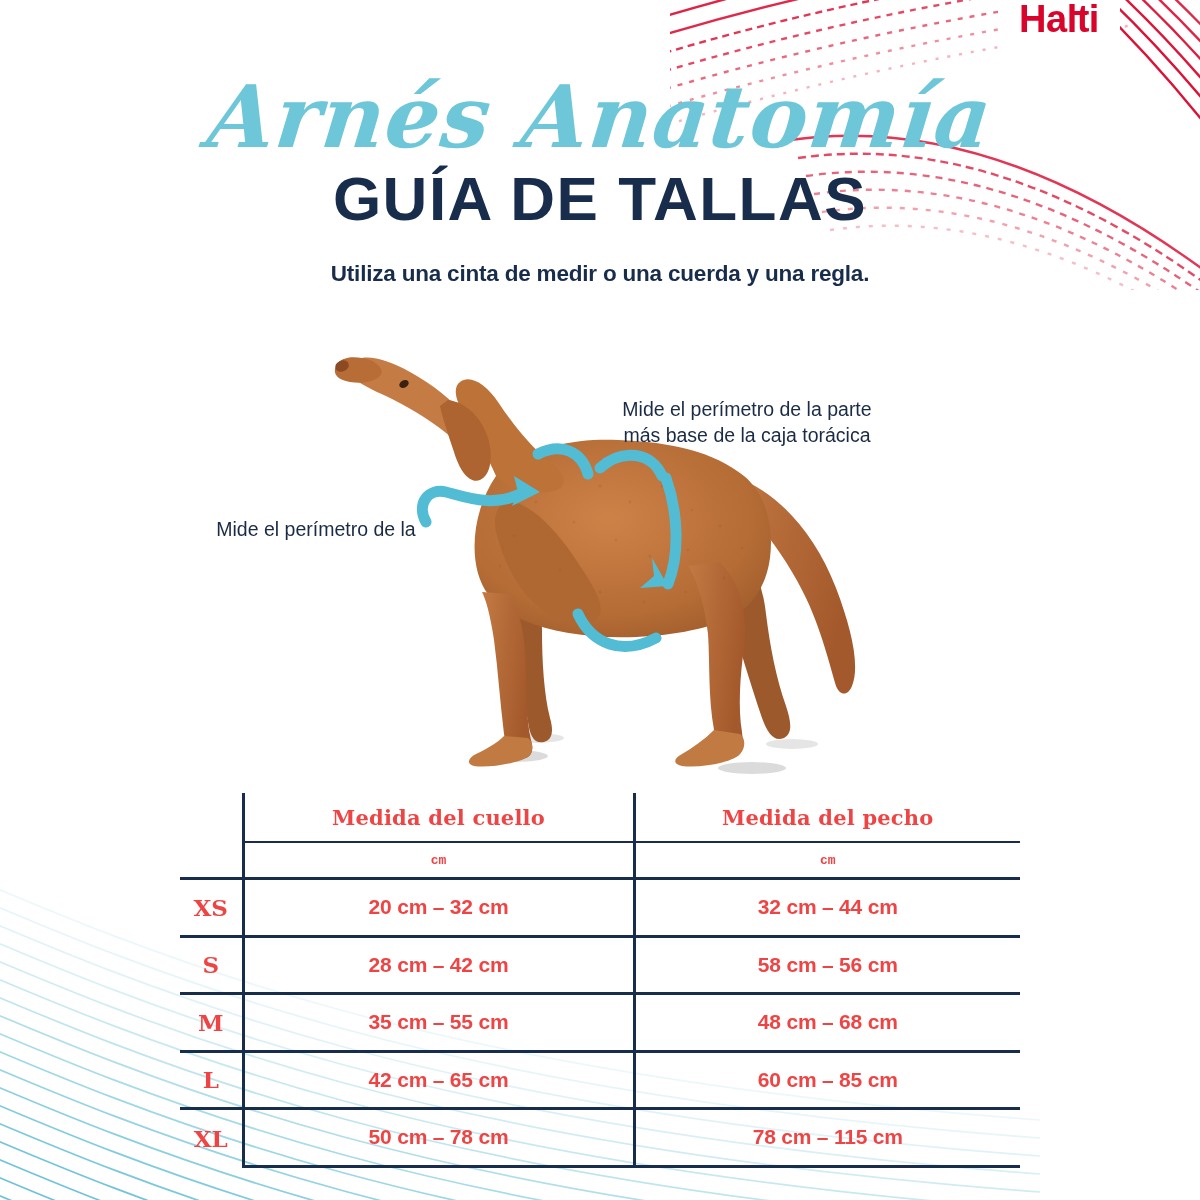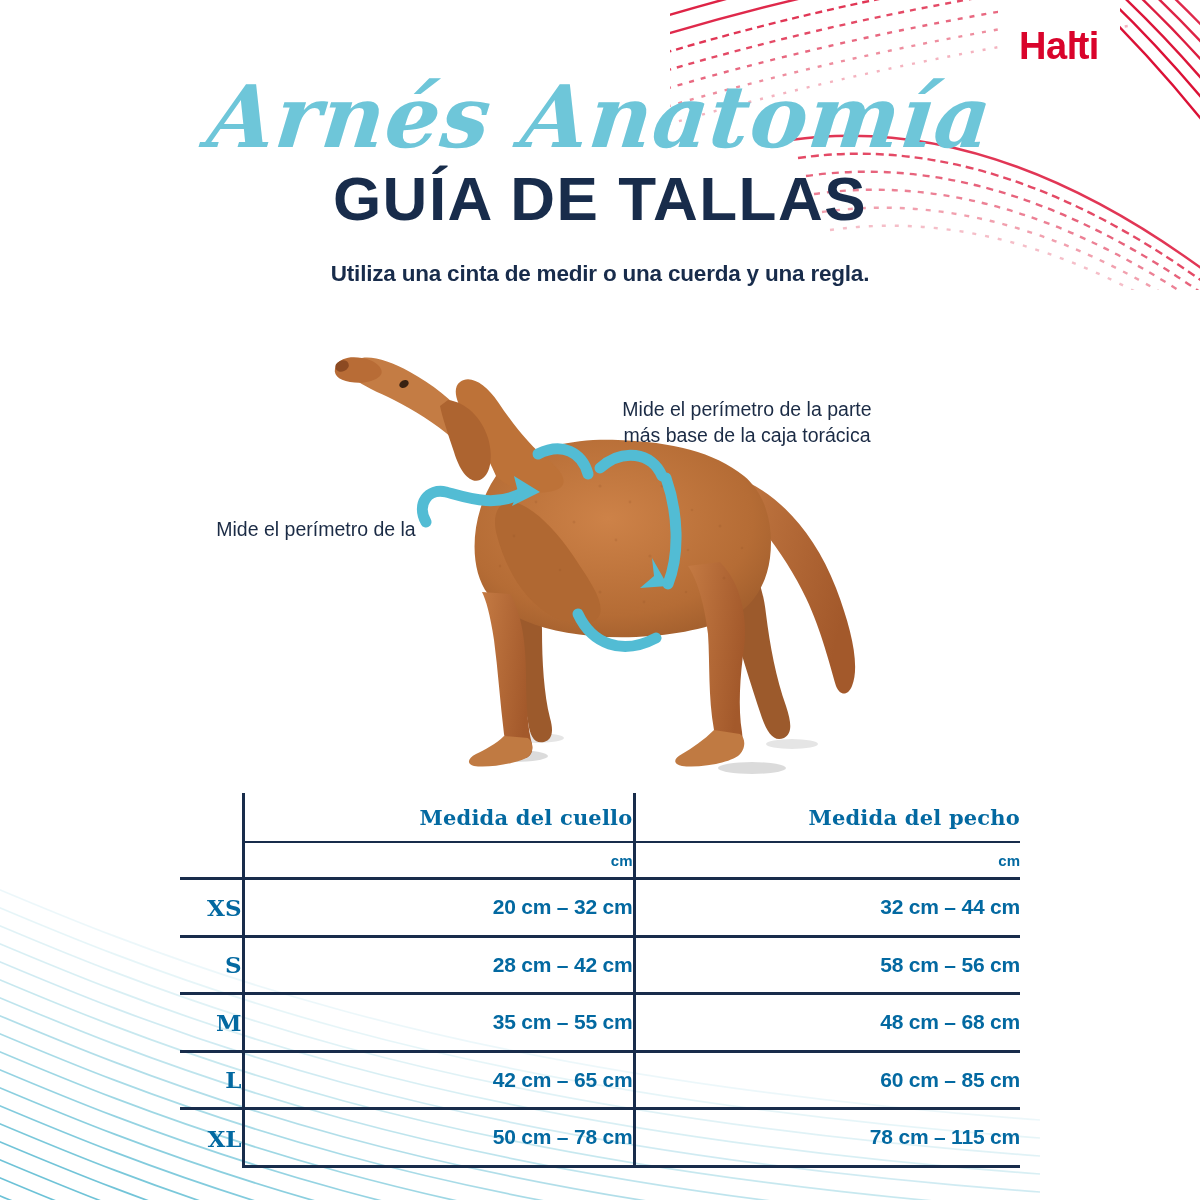--- a/index.html
+++ b/index.html
@@ -14,21 +14,21 @@
 
   
   .deco{position:absolute;pointer-events:none;}
   #deco-red-topright{top:-40px;right:-30px;width:560px;height:330px;}
   #deco-teal-bottomleft{left:-60px;bottom:-40px;width:1100px;height:420px;}
 
   
   #halti-logo-box{
     position:absolute;top:0;right:80px;
     width:122px;height:92px;background:#ffffff;
-    display:flex;align-items:center;justify-content:center;
+    display:flex;justify-content:center;
     z-index:6;
   }
   #halti-logo-text{
     color:#d9042b;font-weight:bold;font-size:38px;
     letter-spacing:-0.5px;line-height:1;
     font-family:"Liberation Sans", sans-serif;
   }
   #halti-logo-text .crossbar{position:relative;display:inline-block;}
   #halti-logo-text .crossbar:after{
     content:"";position:absolute;left:-3px;top:11px;width:13px;height:4px;
@@ -74,34 +74,34 @@
   #dog-illustration{position:absolute;top:326px;left:300px;width:620px;height:470px;z-index:3;}
   #measure-loops{position:absolute;top:326px;left:300px;width:620px;height:470px;z-index:5;}
 
   
   #size-table{
     position:absolute;left:180px;top:793px;width:840px;
     border-collapse:collapse;z-index:8;
   }
   #size-table td,#size-table th{
     padding:0;margin:0;border:0;
-    color:#0369a1;text-align:right;vertical-align:middle;
+    color:#ef4444;text-align:center;vertical-align:middle;
   }
   .col-size{width:63px;}
   .col-neck{width:391px;}
   .col-chest{width:386px;}
 
   .hdr-group{
     font-family:"DejaVu Serif", serif;
     font-weight:bold;font-size:21px;height:48px;
     letter-spacing:0.2px;
   }
   .hdr-unit{
-    font-family:Liberation Sans, sans-serif;
-    font-weight:bold;font-size:15px;height:34px;
+    font-family:Liberation Mono, monospace;
+    font-weight:bold;font-size:13px;height:34px;
   }
   .size-label{
     font-family:"DejaVu Serif", serif;
     font-weight:bold;font-size:23px;
   }
   .val-cell{
     font-weight:bold;font-size:21px;letter-spacing:-0.2px;
   }
   .data-row{height:57.5px;}
 

